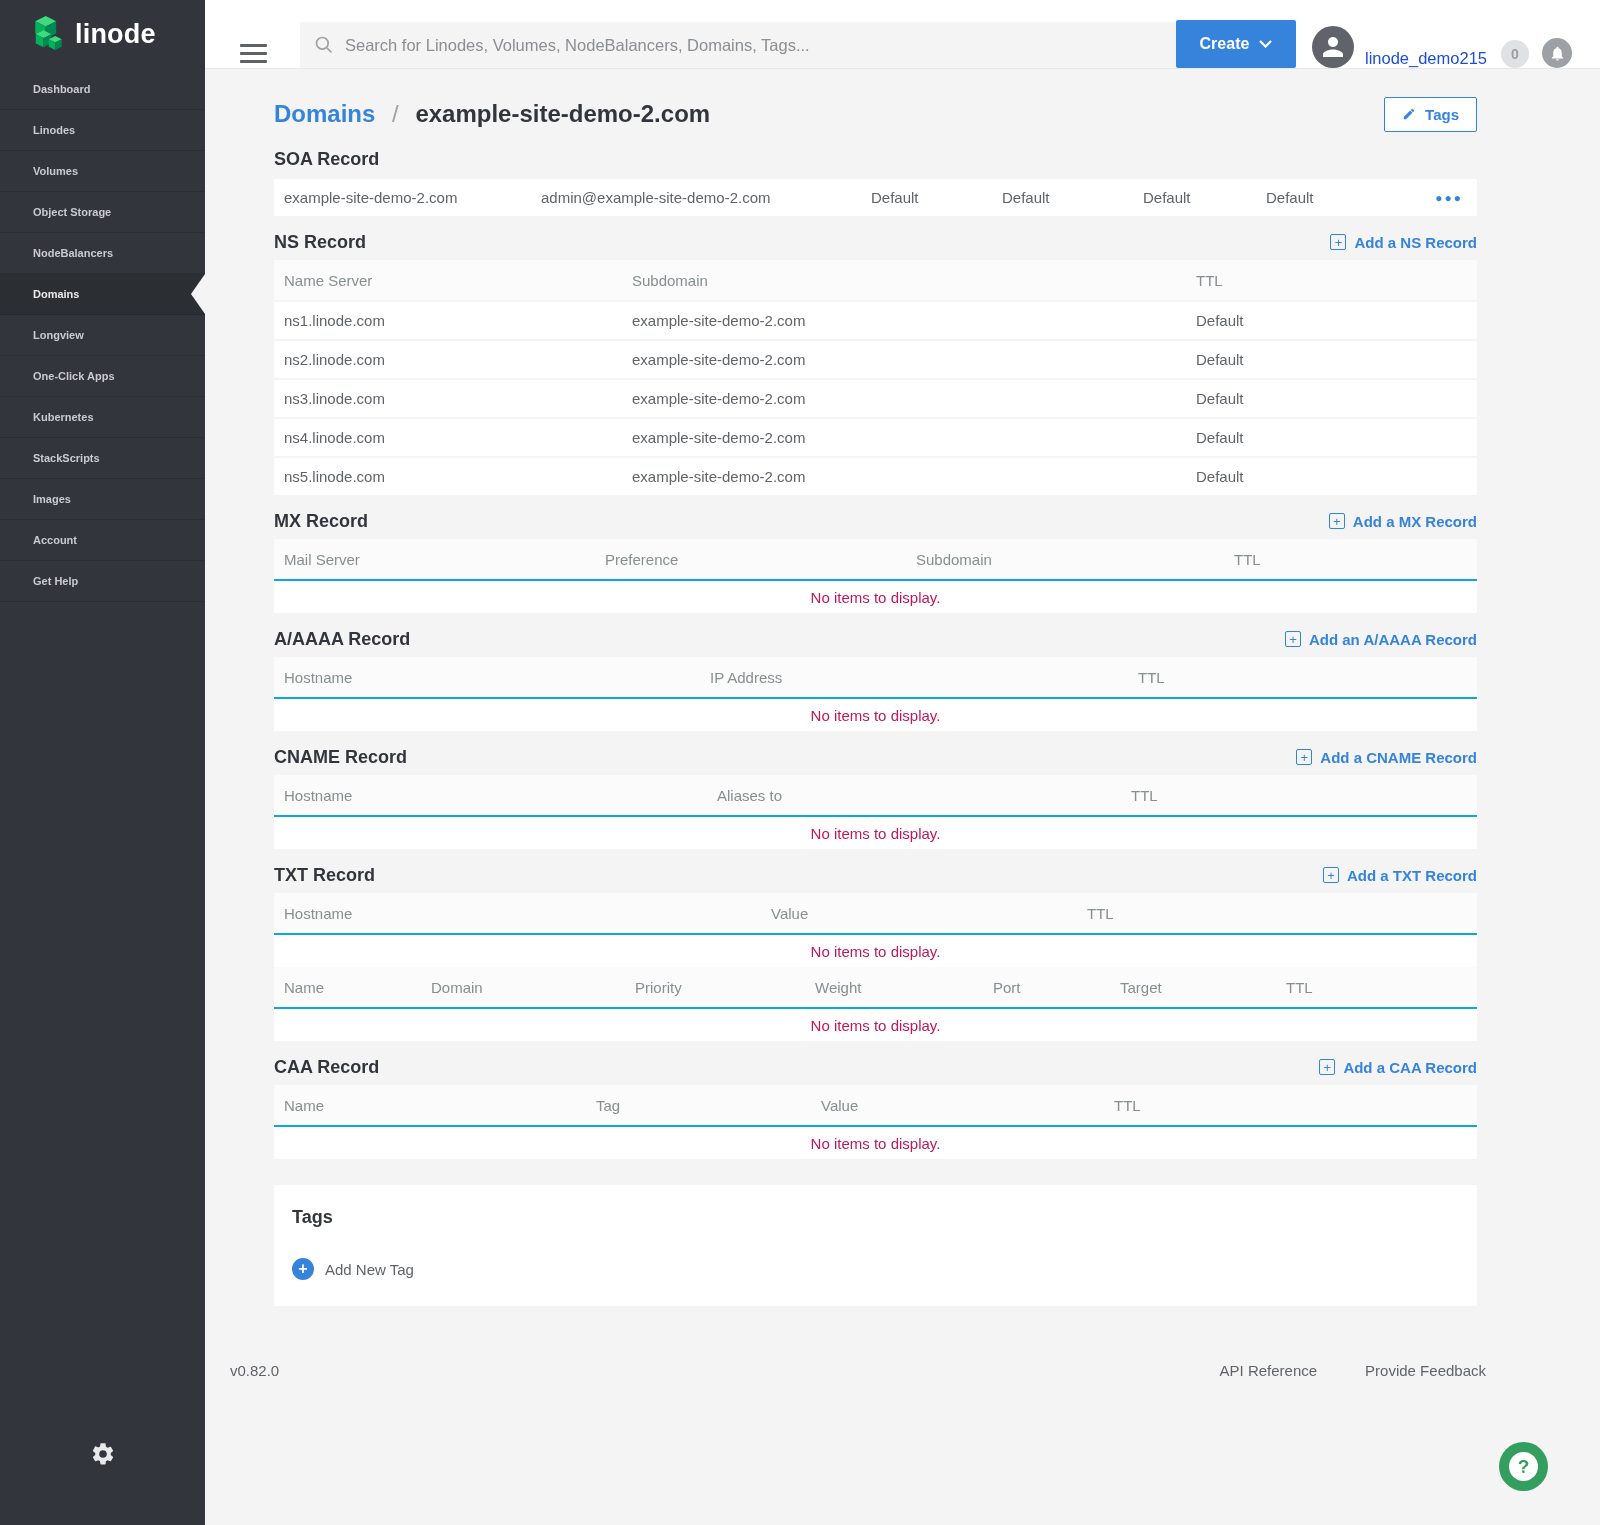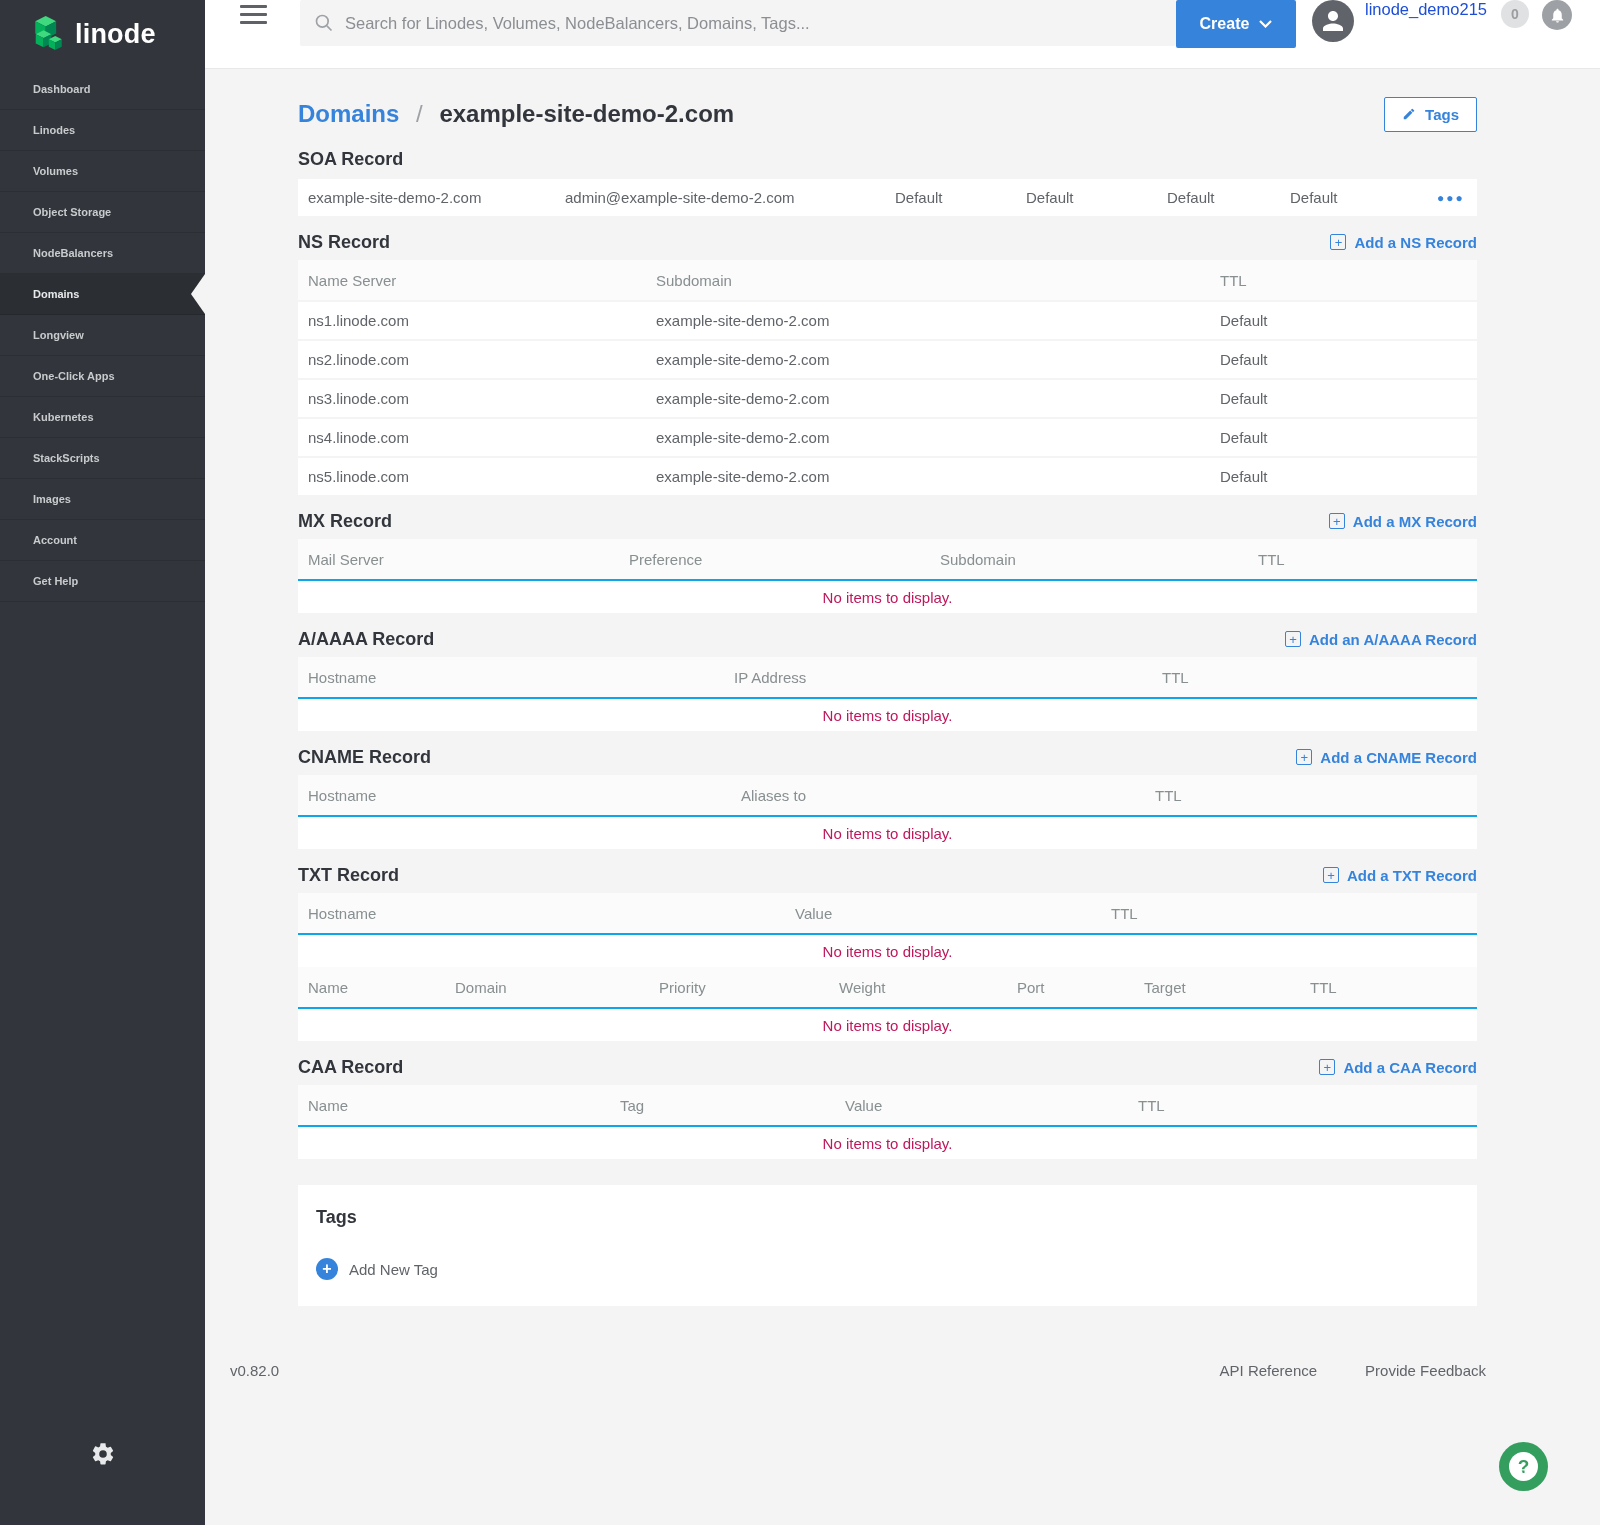--- a/index.html
+++ b/index.html
@@ -34,21 +34,21 @@
   }
   .sidebar-gear {
     position:absolute; bottom:58px; left:0; right:0;
     display:flex; justify-content:center; cursor:pointer;
   }
   .sidebar-gear svg { width:26px; height:26px; fill:#e8e9ea; }
 
   
   header {
     margin-left:205px; height:69px; background:#fff;
-    display:flex; align-items:flex-start; padding:0 28px 0 35px;
+    display:flex; align-items:flex-end; padding:0 28px 0 35px;
     border-bottom:1px solid #e7e8ea;
   }
   .hamburger { width:27px; cursor:pointer; margin-right:33px; }
   .hamburger span { display:block; height:3px; background:#5e6267; margin:5px 0; border-radius:1px; }
   .searchbar {
     flex:1; height:46px; background:#f4f4f4; border-radius:2px;
     display:flex; align-items:center; padding:0 14px; gap:11px;
   }
   .searchbar svg { width:20px; height:20px; stroke:#9ea1a5; fill:none; stroke-width:2; flex:0 0 auto; }
   .searchbar input {
@@ -74,21 +74,21 @@
     color:#9b9ea1; font-size:14px; font-weight:600; display:flex; align-items:center; justify-content:center;
   }
   .bell-btn {
     margin-left:13px; width:30px; height:30px; border-radius:50%; background:#9da1a5;
     display:flex; align-items:center; justify-content:center; cursor:pointer; flex:0 0 auto;
   }
   .bell-btn svg { width:17px; height:17px; fill:#fff; }
 
   
   main { margin-left:205px; }
-  .content { padding:0 123px 0 93px; }
+  .content { padding:0 123px 0 69px; }
 
   .crumb-row { margin-top:26px; display:flex; align-items:center; justify-content:space-between; height:38px; }
   .breadcrumb { font-size:24px; }
   .breadcrumb a { color:#3683dc; font-weight:700; }
   .breadcrumb .sep { color:#9ea1a5; margin:0 10px; font-weight:400; }
   .breadcrumb .current { color:#32363c; font-weight:700; }
   .tags-btn {
     height:35px; padding:0 17px; background:#fff; border:1px solid #3683dc; border-radius:2px;
     color:#3683dc; font-family:"Liberation Sans",sans-serif; font-size:15px; font-weight:700;
     display:flex; align-items:center; gap:9px; cursor:pointer;

